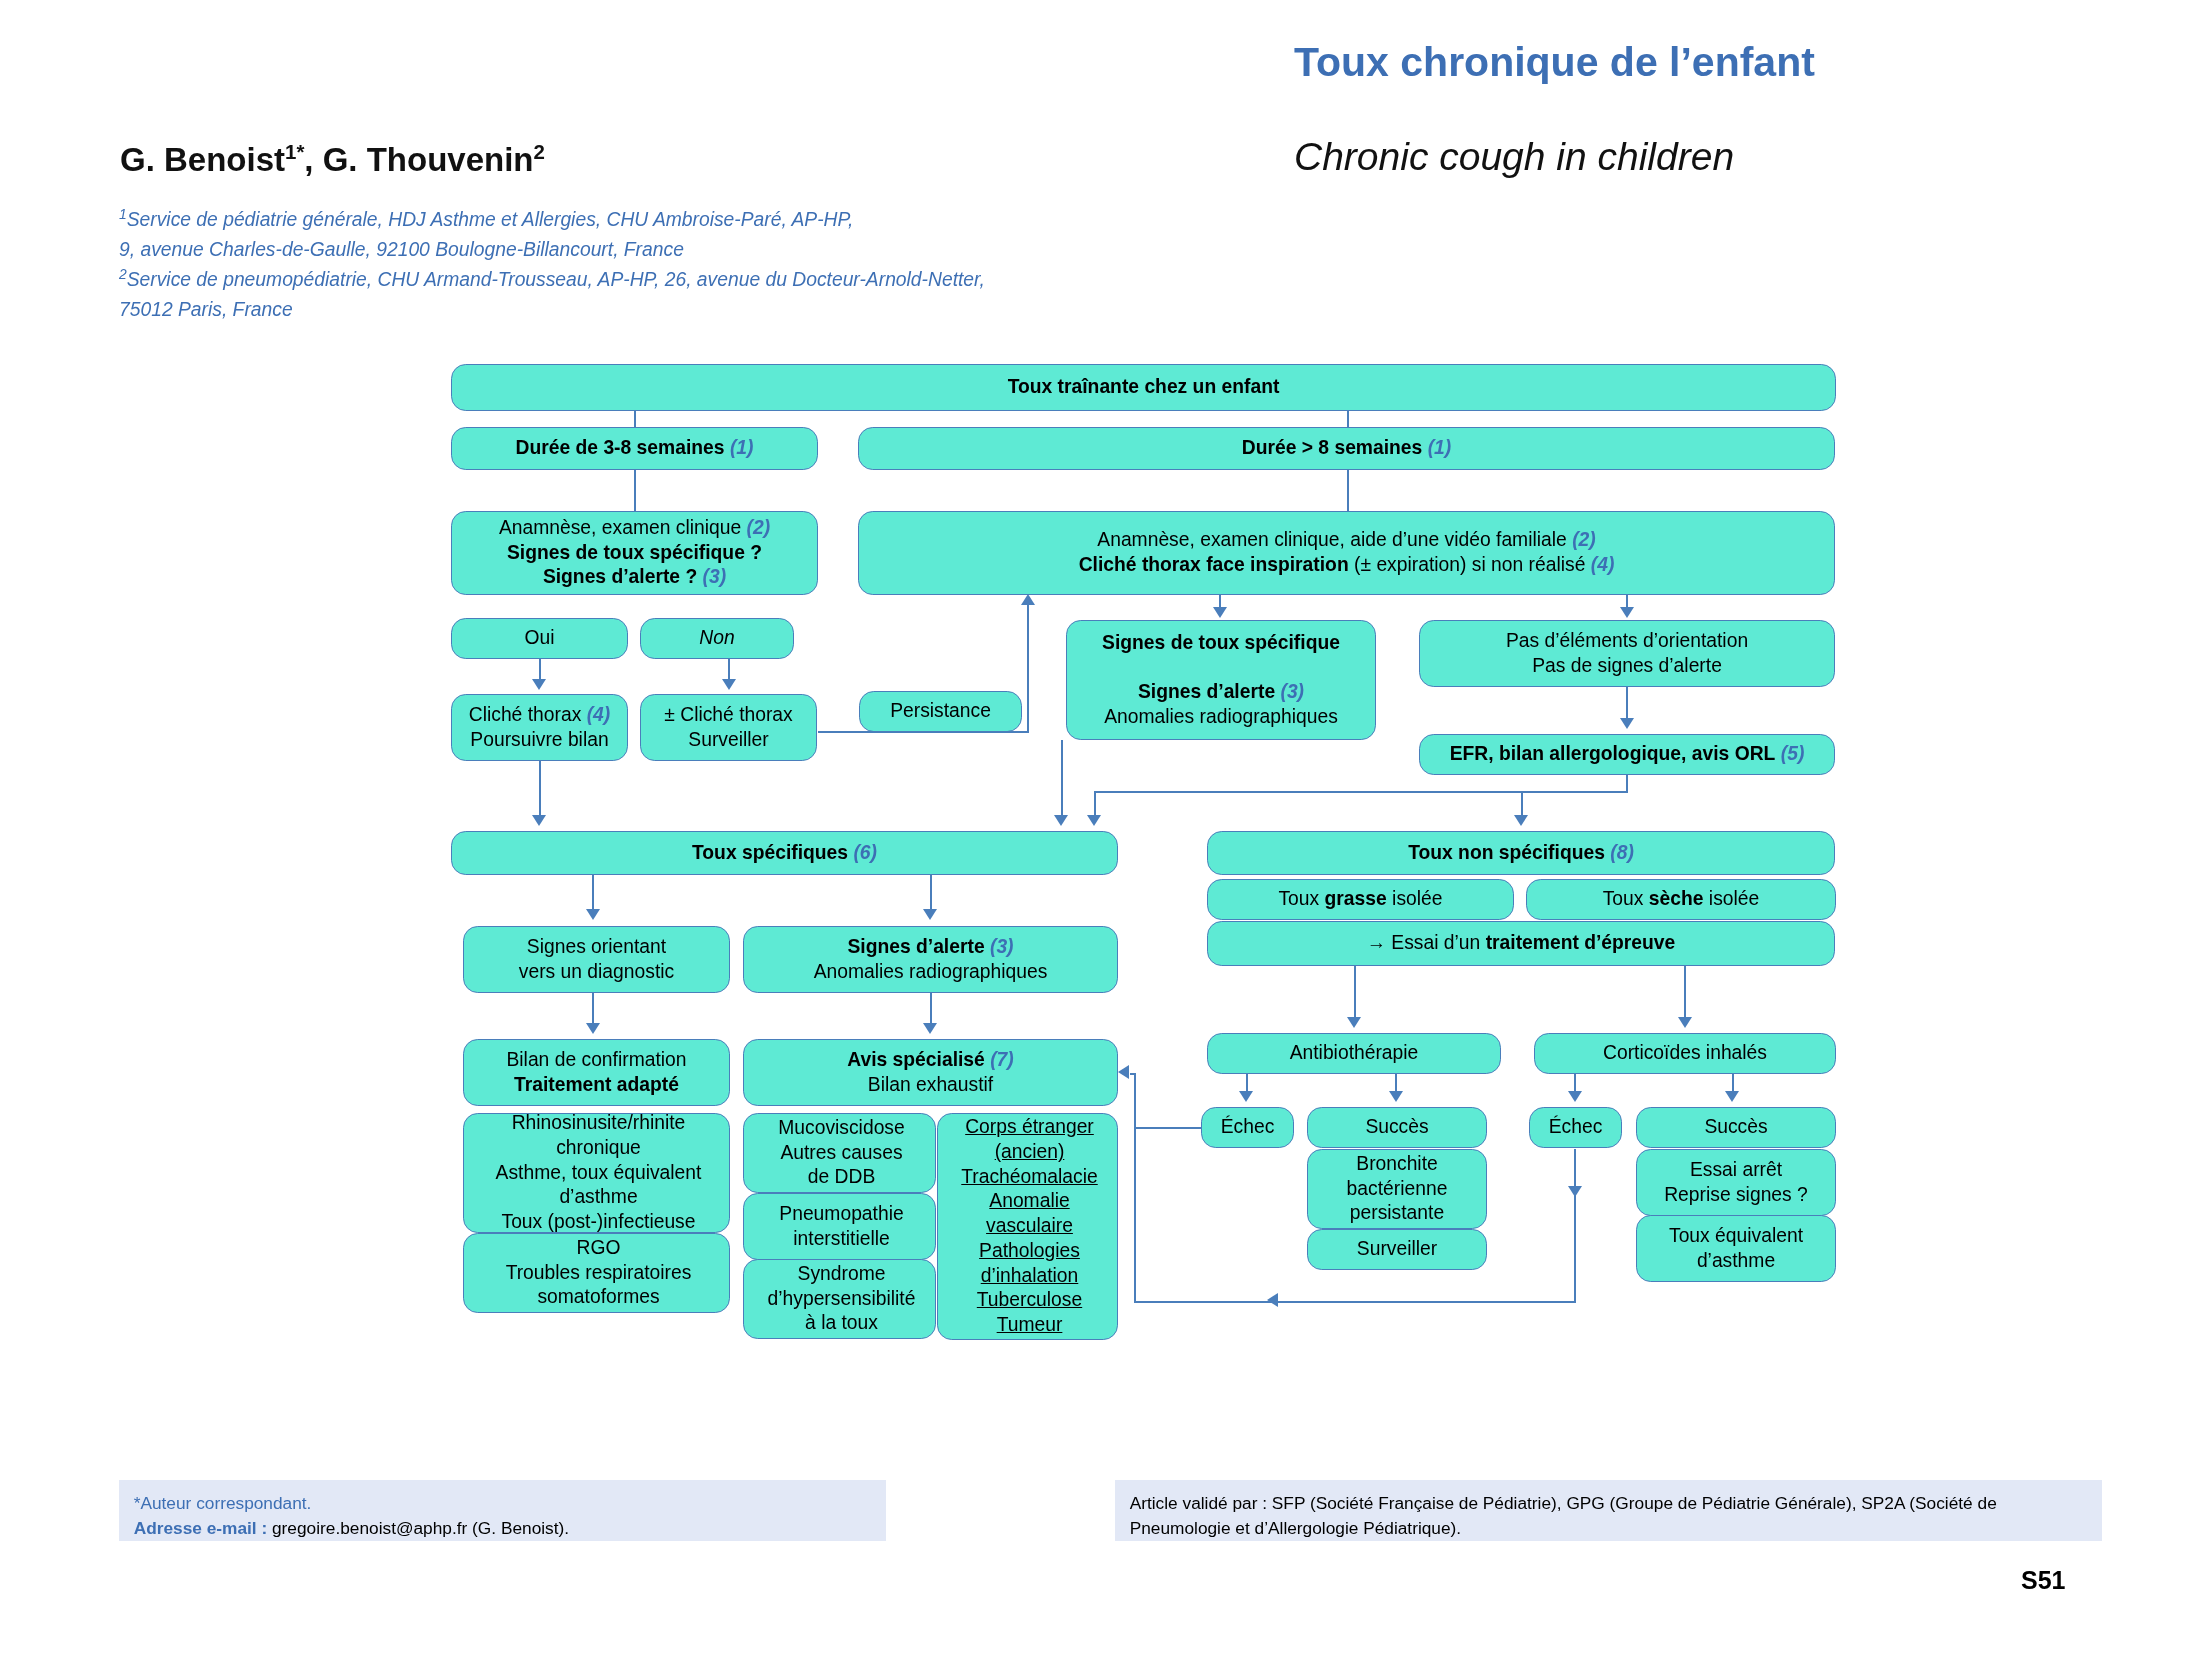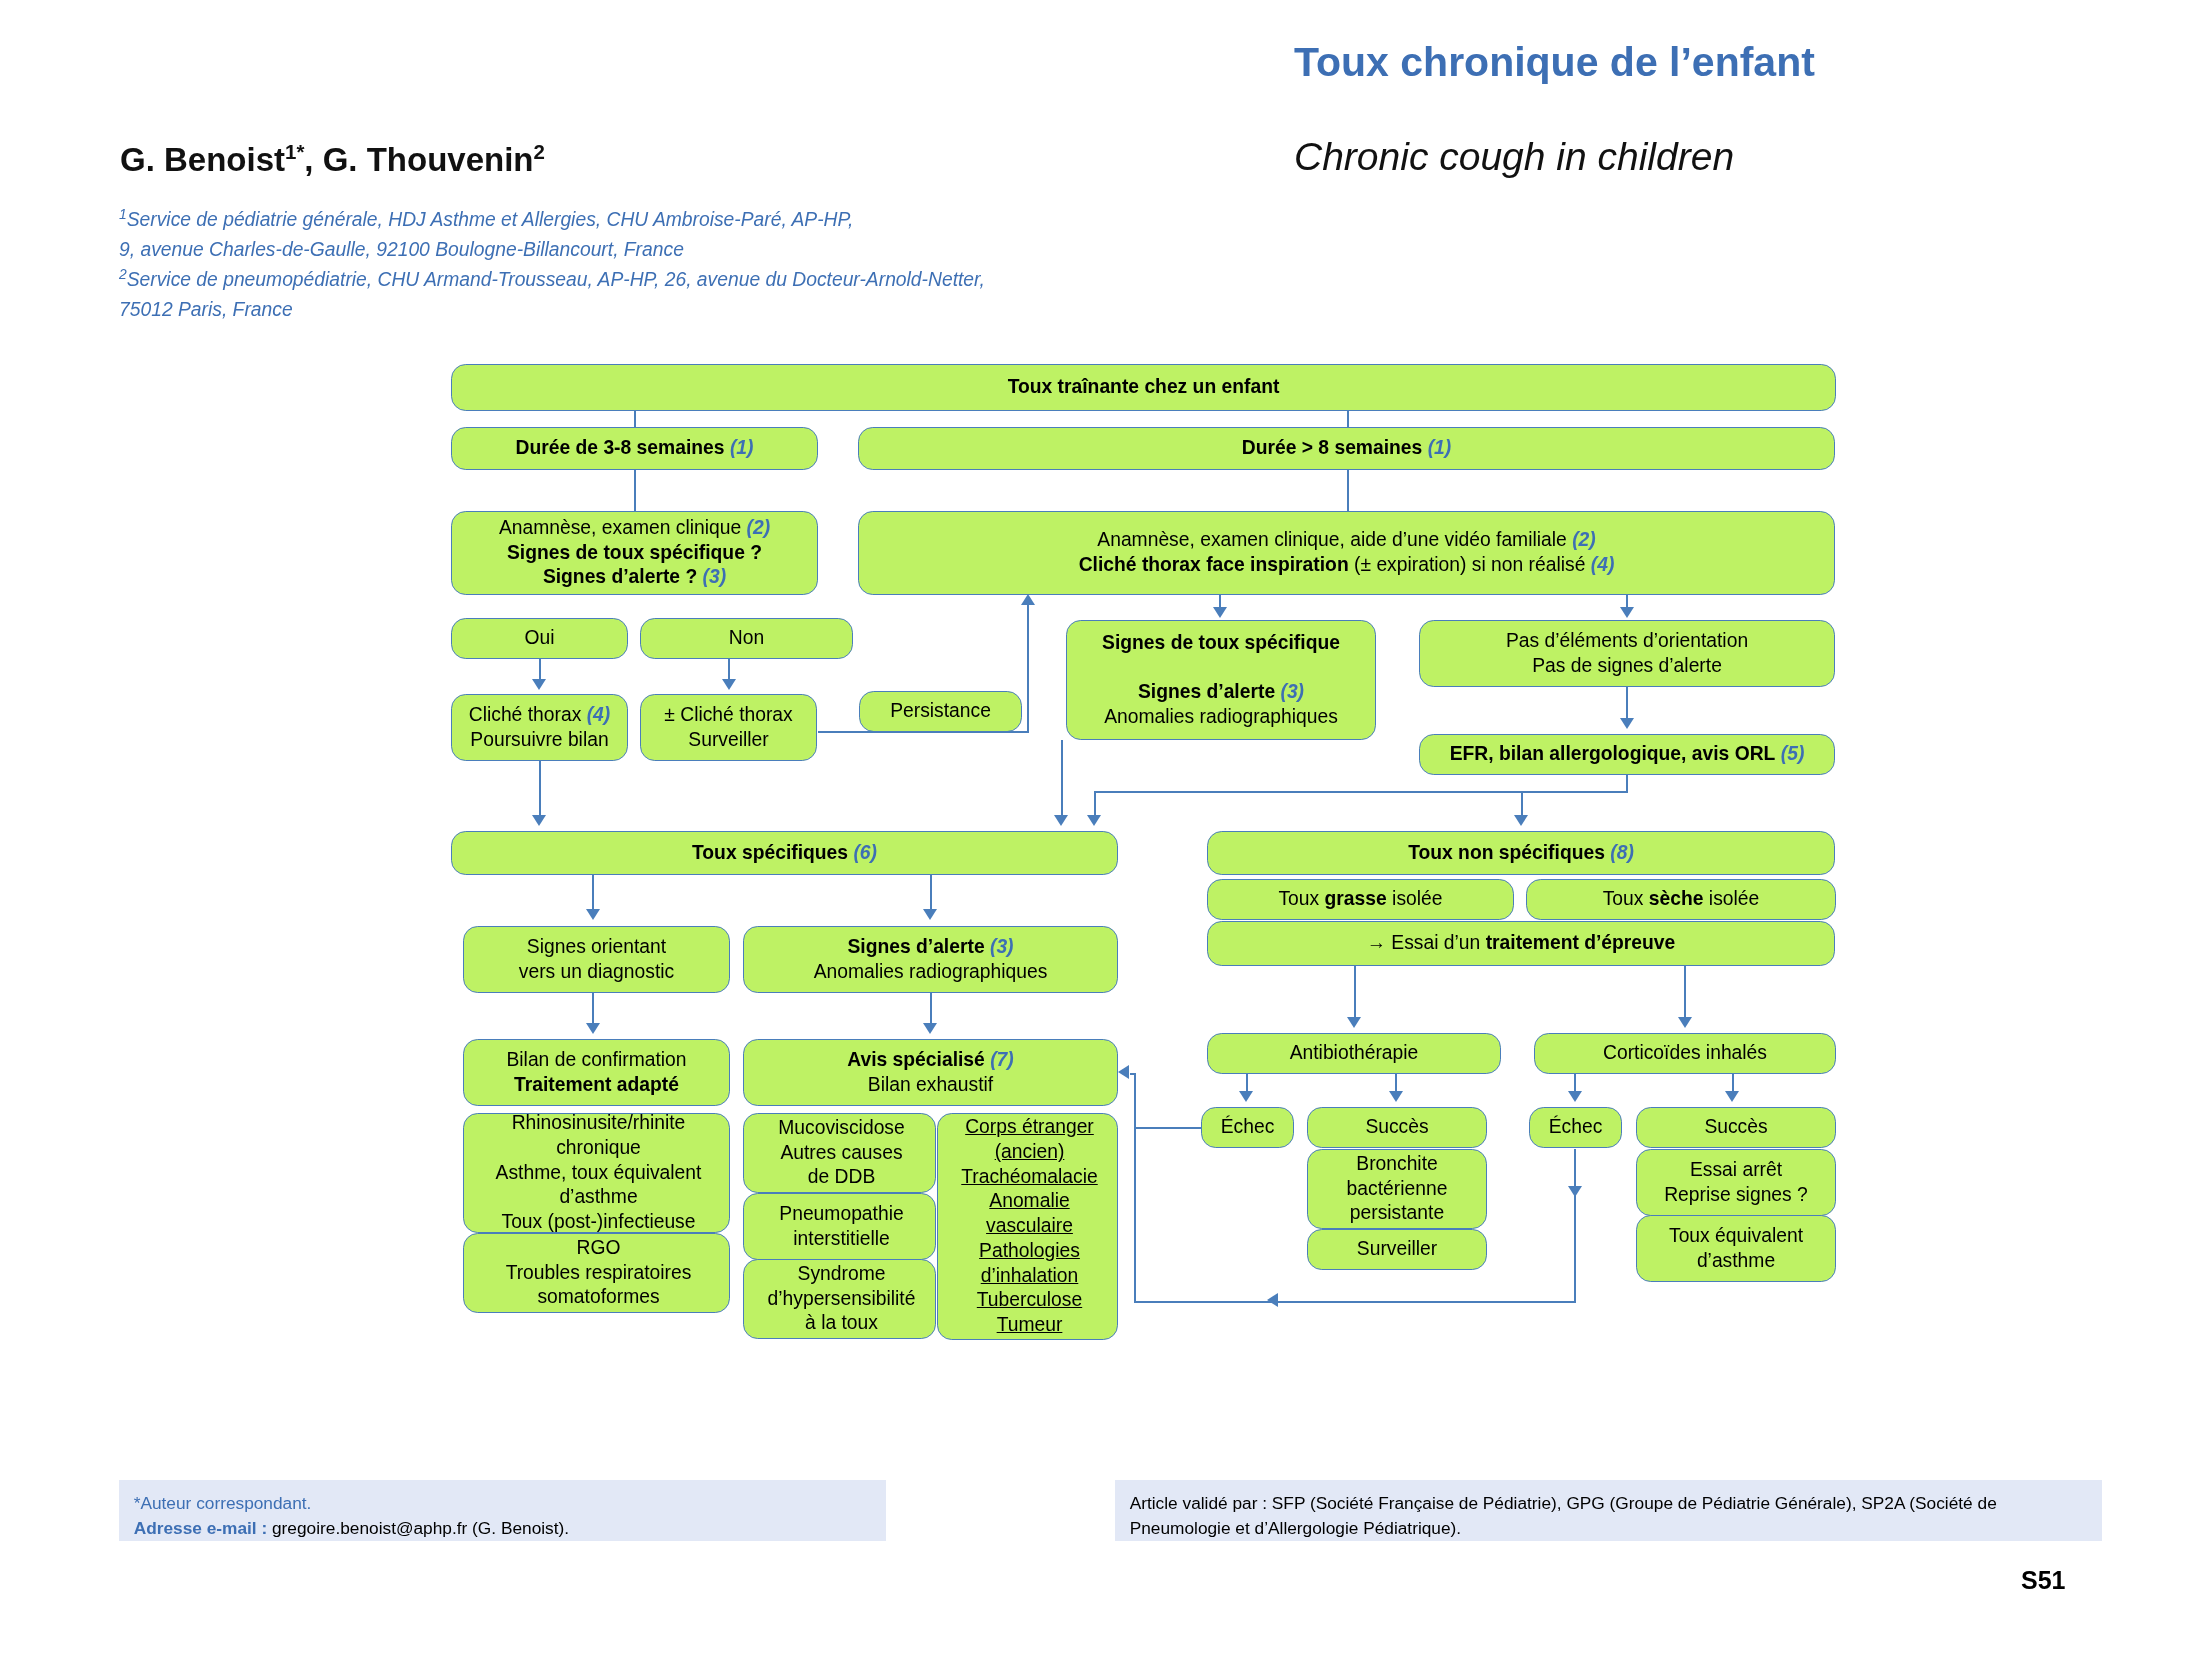--- a/index.html
+++ b/index.html
@@ -29,21 +29,21 @@
   #authors sup{font-size:0.62em;}
   #affiliations{
     position:absolute;left:119px;top:204px;width:1134px;
     font-size:19.3px;font-style:italic;color:#3d6fb4;line-height:1.52;
   }
   #affiliations sup{font-size:0.72em;}
 
   
   .box{
     position:absolute;box-sizing:border-box;
-    border:1.7px solid #4a7ebb;border-radius:14.7px;background:#bef264;
+    border:1.7px solid #4a7ebb;border-radius:14.7px;background:#5eead4;
     display:flex;align-items:center;justify-content:center;
     text-align:center;font-size:19.3px;line-height:1.28;color:#000;
     padding:2.7px 6.7px;
   }
   .box.left{justify-content:flex-start;text-align:left;padding-left:10.7px;}
   .box .inner{width:100%;text-align:center;}
   .b{font-weight:bold;}
   .ref{color:#3d6fb4;font-weight:bold;font-style:italic;}
 
   
@@ -115,21 +115,21 @@
       <span class="b">Cliché thorax face inspiration</span> <span>(± expiration) si non réalisé</span> <span class="ref">(4)</span>
     </span>
   </div>
 
   <div class="ln vln" style="left:634px;top:470px;height:41px;"></div>
   <div class="ln vln" style="left:1347px;top:470px;height:41px;"></div>
 
   <div class="box" style="left:451px;top:618px;width:177px;height:41px;">
     <span>Oui</span>
   </div>
-  <div class="box" style="left:640px;top:618px;width:213px;height:41px;">
+  <div class="box" style="left:640px;top:618px;width:154px;height:41px;font-style:italic;">
     <span>Non</span>
   </div>
 
   <div class="box" style="left:451px;top:694px;width:177px;height:67px;">
     <span class="inner">
       <span>Cliché thorax</span> <span class="ref">(4)</span><br>
       <span>Poursuivre bilan</span>
     </span>
   </div>
   <div class="box" style="left:640px;top:694px;width:177px;height:67px;">

